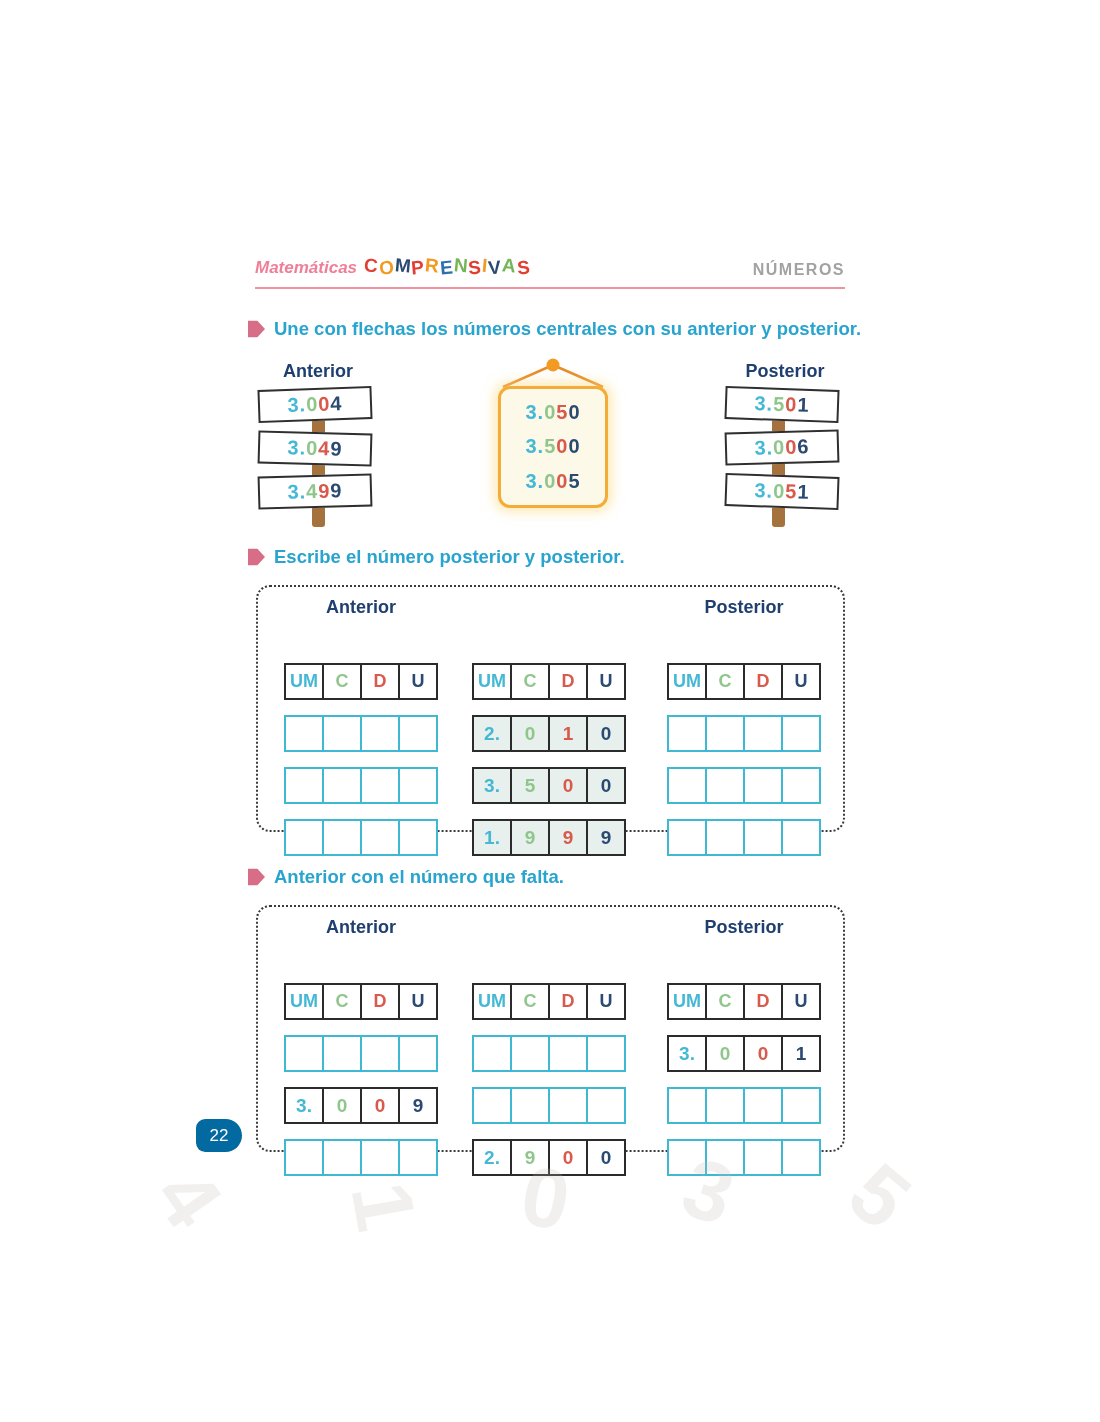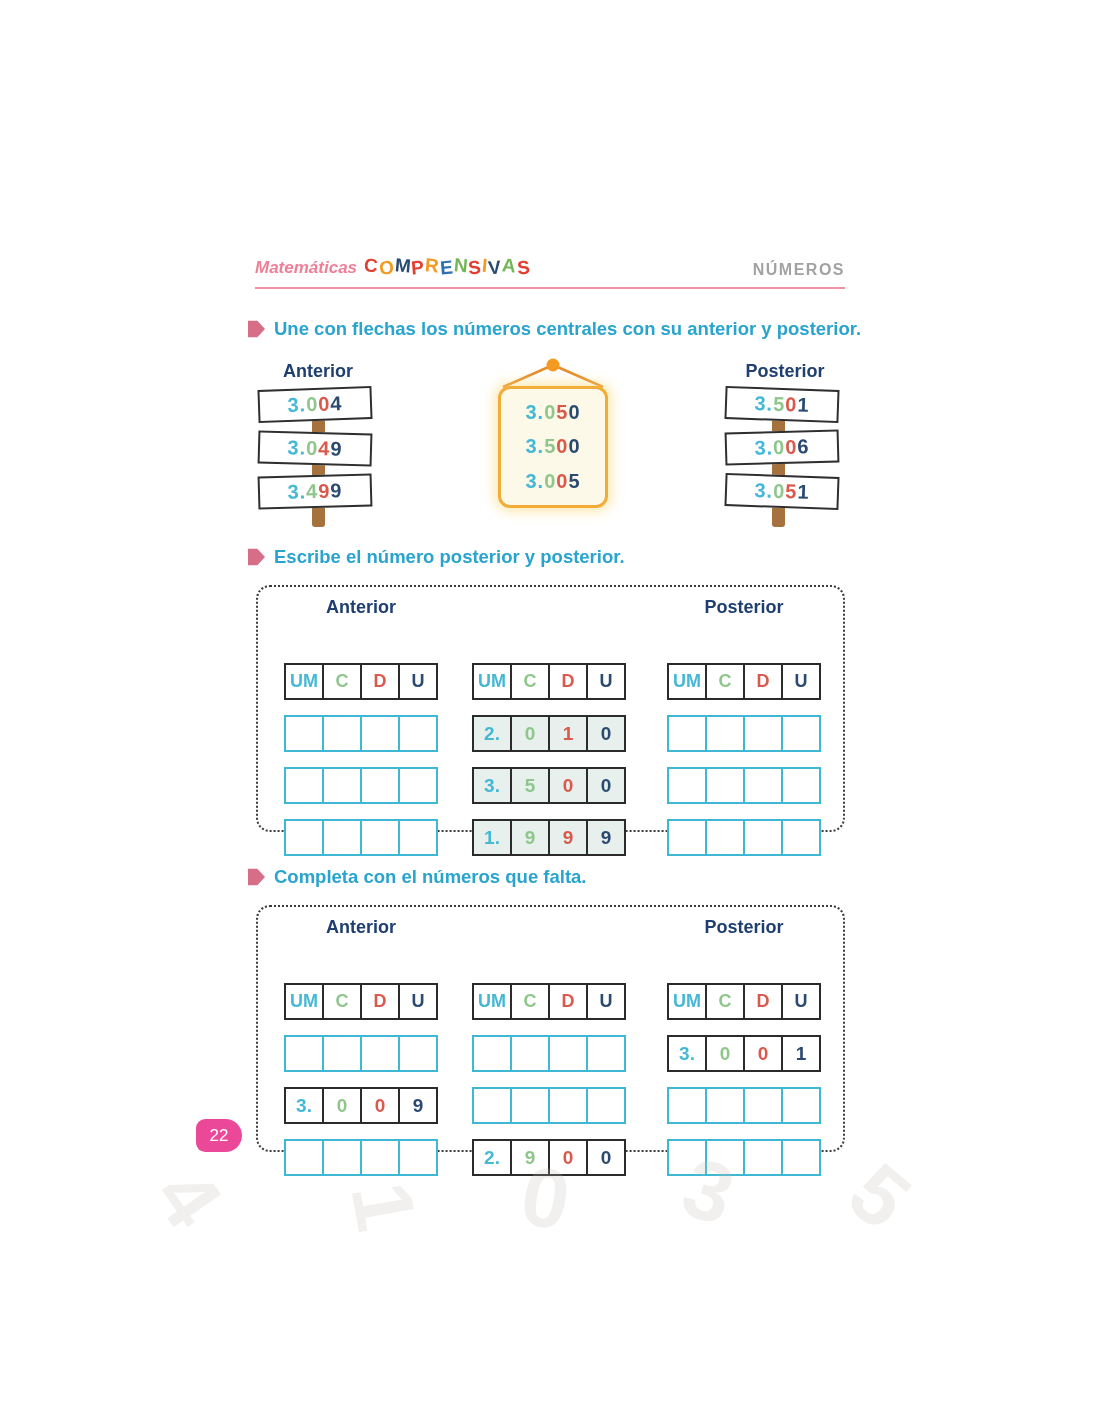--- a/index.html
+++ b/index.html
@@ -57,21 +57,21 @@
     font-size:19px; font-weight:bold; background:#fff;
   }
   .cell:first-child { margin-left:0; }
   .prow.header .cell { border-color:#2b2b2b; font-size:18px; }
   .prow.filled .cell { border-color:#2b2b2b; }
   .prow.filled.tint .cell { background:#e7f0ec; }
   .prow.filled.plain .cell { background:#ffffff; }
 
   
   .page-tab {
-    left:196px; top:1119px; width:46px; height:33px; background:#ec4899;
+    left:196px; top:1119px; width:46px; height:33px; background:#0369a1;
     border-radius:10px 18px 18px 10px; color:#ffffff; font-size:17px;
     display:flex; align-items:center; justify-content:center;
   }
   .wm { position:absolute; font-size:84px; font-weight:bold;
     color:rgba(189,187,178,0.22); }
 </style>
 </head>
 <body>
 
 <div>
@@ -254,21 +254,21 @@
           <div class="cell"></div>
           <div class="cell"></div>
           <div class="cell"></div>
           <div class="cell"></div>
         </div>
       </div>
   </div>
 
   <div class="abs ex-title" style="top:866px;">
     <span class="bullet"></span>
-    <span class="ex-title-text">Completa con el números que falta.</span>
+    <span class="ex-title-text">Anterior con el número que falta.</span>
   </div>
 
   <div class="abs dotted-box" style="top:905px;">
     <div class="col-label" style="left:26px;">Anterior</div>
     <div class="col-label" style="left:409px;">Posterior</div>
     <div class="ptable" style="left:26px;">
         <div class="prow header">
           <div class="cell" style="color: rgb(69, 184, 214);">UM</div>
           <div class="cell" style="color: rgb(143, 198, 140);">C</div>
           <div class="cell" style="color: rgb(217, 89, 76);">D</div>

